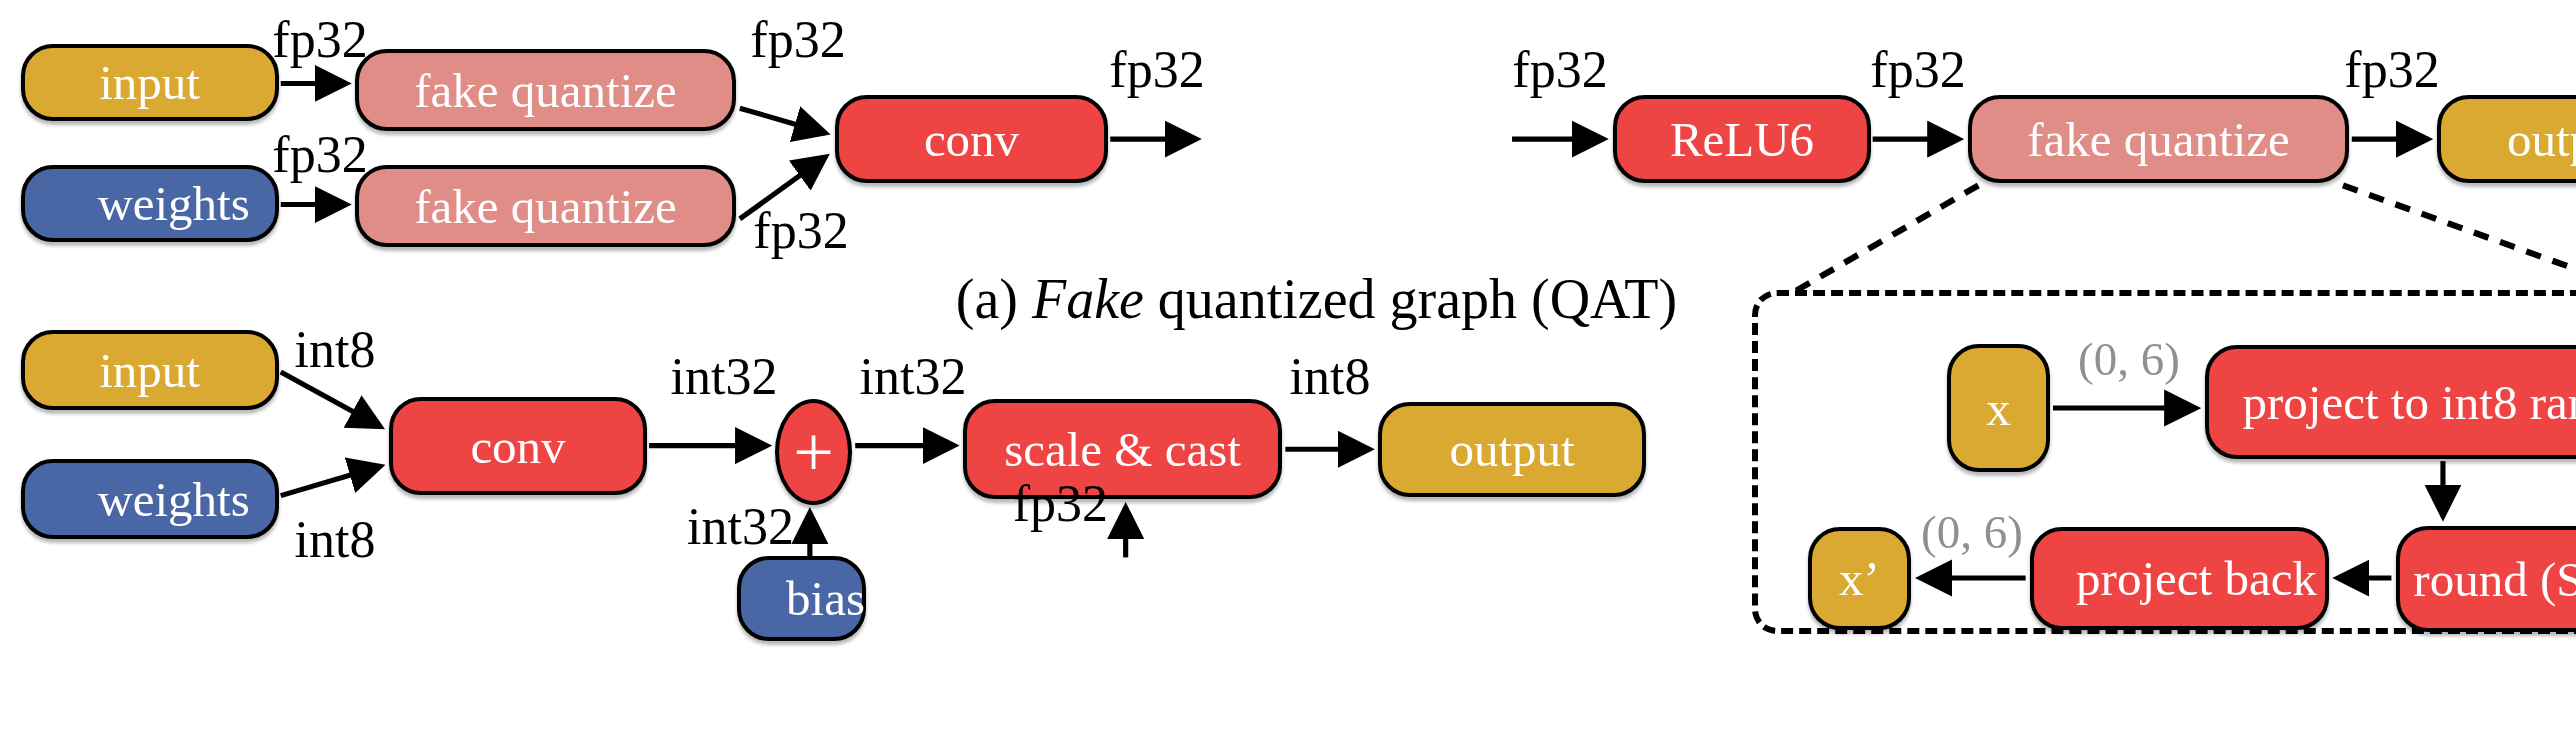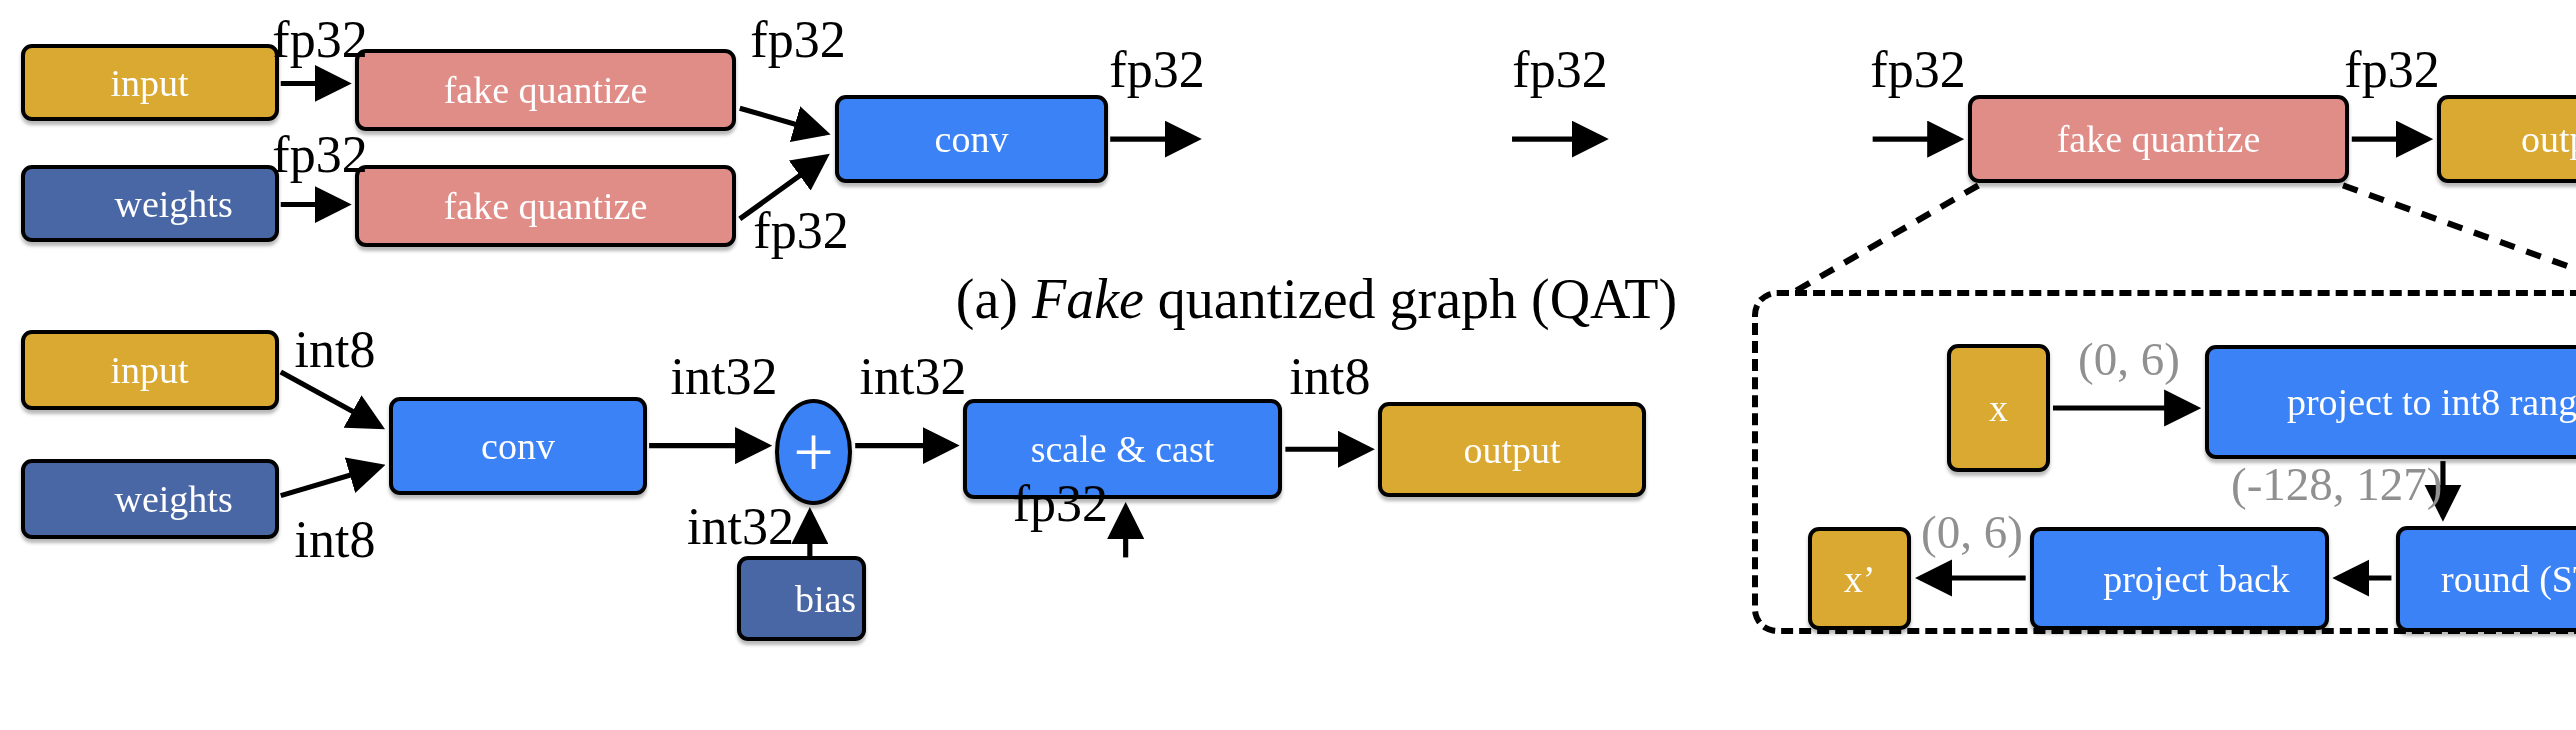--- a/index.html
+++ b/index.html
@@ -1,25 +1,25 @@
 <!DOCTYPE html>
 <html style="font-size:8.2px"><head>
 <meta charset="utf-8">
 <style>
   html,body{margin:0;padding:0;background:#ffffff;}
   #canvas{position:relative;width:2716px;height:730px;background:#ffffff;overflow:hidden;
           font-family:"Liberation Serif","DejaVu Serif",serif;}
   
-  .node{position:absolute;box-sizing:border-box;border:4.6px solid #000;border-radius:11px;
+  .node{position:absolute;box-sizing:border-box;border:4.6px solid #000;border-radius:32px;
         color:#fff;display:flex;align-items:center;justify-content:center;
-        font-size:38px;line-height:1;white-space:nowrap;
+        font-size:49px;line-height:1;white-space:nowrap;
         box-shadow:0 3.6px 3.6px rgba(0,0,0,0.28);}
   .yellow{background:#daa932;}
   .pink{background:#e08c87;}
-  .green{background:#3b82f6;text-align:right;}
+  .green{background:#ef4444;text-align:right;}
   .blue{background:#4a67a5;padding-left:48px;}
 
   #n-input-a{left:20.6px;top:44px;width:258px;height:77px;}
   #n-weights-a{left:20.6px;top:165px;width:258px;height:77px;}
   #n-fq1{left:355px;top:49px;width:381px;height:82px;}
   #n-fq2{left:355px;top:165px;width:381px;height:82px;}
   #n-conv-a{left:835px;top:95px;width:273px;height:88px;}
   #n-batchnorm{left:1206px;top:95px;width:304px;height:88px;}
   #n-relu6{left:1613px;top:95px;width:258px;height:88px;}
   #n-fq3{left:1968px;top:95px;width:381px;height:88px;}
@@ -128,20 +128,23 @@
     </div>
   <div class="node pink" id="n-fq1">
       <span>fake quantize</span>
     </div>
   <div class="node pink" id="n-fq2">
       <span>fake quantize</span>
     </div>
   <div class="node green" id="n-conv-a">
       <span>conv</span>
     </div>
+  <div class="node green" id="n-relu6">
+      <span>ReLU6</span>
+    </div>
   <div class="node pink" id="n-fq3">
       <span>fake quantize</span>
     </div>
   <div class="node yellow" id="n-output-a">
       <span>output</span>
     </div>
 
   <div class="node yellow" id="n-input-b">
       <span>input</span>
     </div>
@@ -190,19 +193,18 @@
   <span class="elabel" id="el-a-fq-out">fp32</span>
   <span class="elabel" id="el-b-in">int8</span>
   <span class="elabel" id="el-b-w">int8</span>
   <span class="elabel" id="el-b-conv-plus">int32</span>
   <span class="elabel" id="el-b-plus-sc">int32</span>
   <span class="elabel" id="el-b-sc-out">int8</span>
   <span class="elabel noshift" id="el-b-bias">int32</span>
   <span class="elabel noshift" id="el-b-sf">fp32</span>
 
   <span class="elabel gray" id="rl-06-top">(0, 6)</span>
-  <span class="elabel gray noshift" id="rl-128">(-128, 127)</span>
   <span class="elabel gray" id="rl-06-bottom">(0, 6)</span>
 
   <div class="caption" id="cap-a"><span>(a) </span><i>Fake</i><span> quantized graph (QAT)</span></div>
 
 </div>
 
 
 </body></html>

